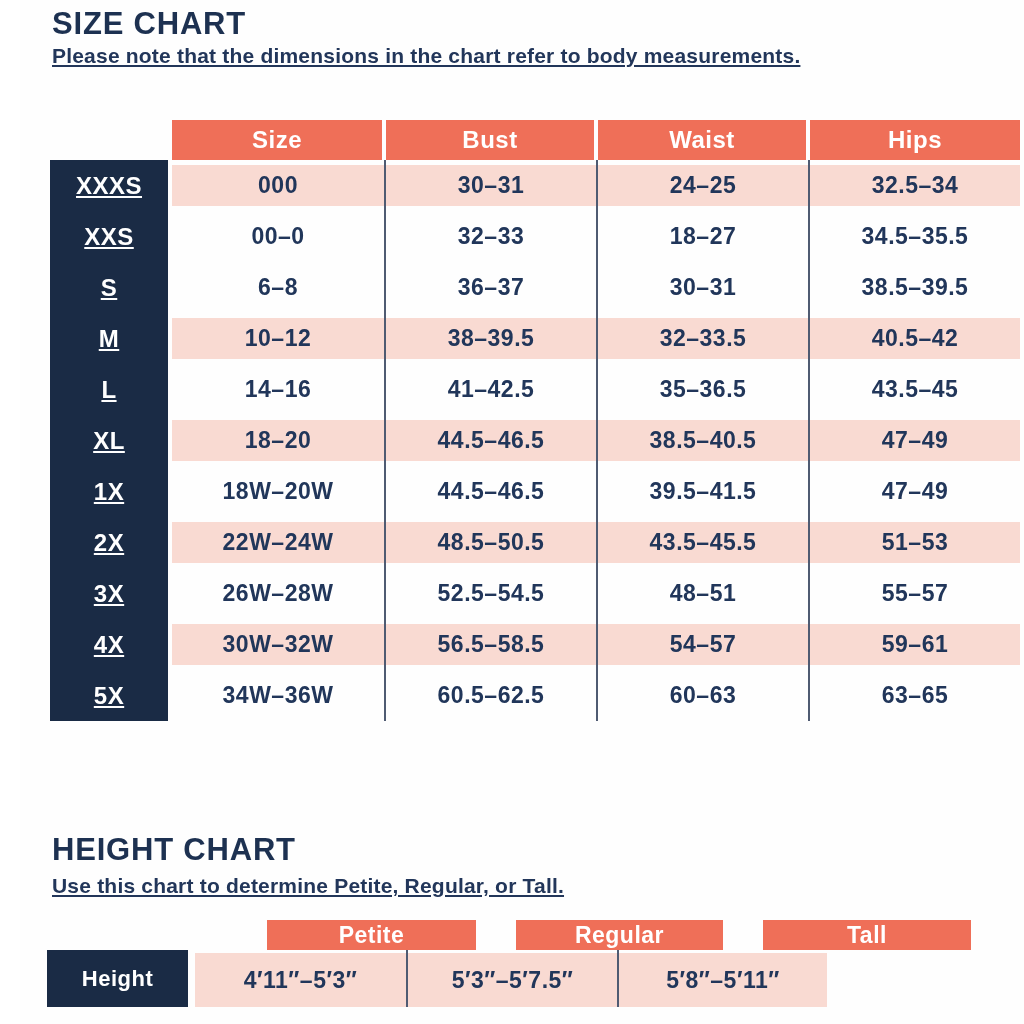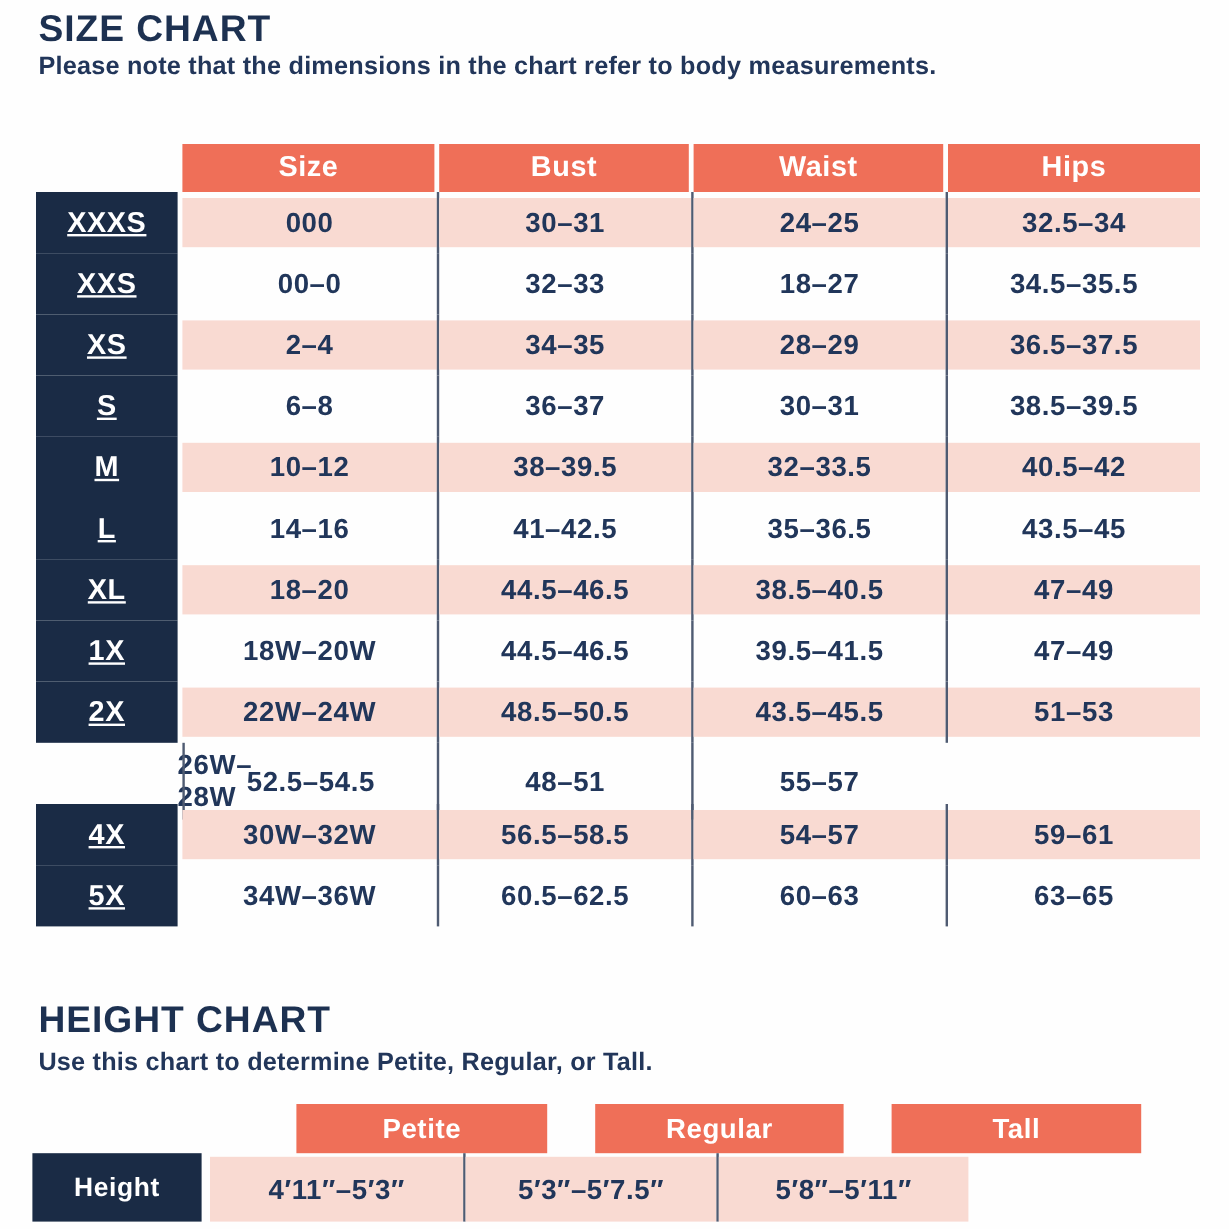--- a/index.html
+++ b/index.html
@@ -11,34 +11,34 @@
   }
   *{box-sizing:border-box;margin:0;padding:0;}
   html,body{background:#fff;}
   body{
     width:1024px;height:1024px;
     font-family:"Liberation Sans", sans-serif;
     color:var(--text);
     position:relative;
     overflow:hidden;
   }
-  .page{position:absolute;inset:0;background:#fefefe;}
+  .page{position:absolute;inset:0;background:#fefefe;margin-left:20px;}
 
   
   .big-title{
     position:absolute;left:32px;
     font-size:31px;font-weight:800;letter-spacing:0.8px;
     color:#1d3151;
   }
   #size-title{top:6px;}
   #height-title{top:832px;}
   .sub{
     position:absolute;left:32px;
     font-size:21px;font-weight:700;letter-spacing:0.2px;
-    line-height:28px;color:#22365a;
+    line-height:28px;color:#22365a;text-decoration:underline;
   }
   #size-sub{top:42px;}
   #height-sub{top:872px;}
 
   
   .sizes-table{
     position:absolute;left:30px;top:120px;width:970px;
   }
   .s-row{
     display:grid;
@@ -74,21 +74,21 @@
   .s-row.pink .band{background:var(--pink);}
 
   
   .height-table{
     position:absolute;left:27px;top:920px;width:780px;
   }
   .h-row{
     display:grid;
     grid-template-columns:141px 7px 211px 211px 210px;
   }
-  .h-header{height:41px;gap:36px;}
+  .h-header{height:30px;gap:36px;}
   .h-header .hcell{font-size:23px;}
   .h-body{height:57px;}
   .h-lcell{
     background:var(--navy);
     color:#fff;font-weight:700;font-size:22px;letter-spacing:0.5px;
     display:flex;align-items:center;justify-content:center;
   }
   .h-dcell{
     border-left:2px solid var(--sep);
     display:flex;
@@ -149,36 +149,20 @@
           <div class="band">32–33</div>
         </div>
       <div class="dcell">
           <div class="band">18–27</div>
         </div>
       <div class="dcell">
           <div class="band">34.5–35.5</div>
         </div>
     </div>
 
-    <div class="s-row pink">
-      <div class="lcell">XS</div>
-      <div class="gapcell"></div>
-      <div class="dcell nosep">
-          <div class="band">2–4</div>
-        </div>
-      <div class="dcell">
-          <div class="band">34–35</div>
-        </div>
-      <div class="dcell">
-          <div class="band">28–29</div>
-        </div>
-      <div class="dcell">
-          <div class="band">36.5–37.5</div>
-        </div>
-    </div>
 
     <div class="s-row">
       <div class="lcell">S</div>
       <div class="gapcell"></div>
       <div class="dcell nosep">
           <div class="band">6–8</div>
         </div>
       <div class="dcell">
           <div class="band">36–37</div>
         </div>
@@ -269,20 +253,21 @@
         </div>
       <div class="dcell">
           <div class="band">43.5–45.5</div>
         </div>
       <div class="dcell">
           <div class="band">51–53</div>
         </div>
     </div>
 
     <div class="s-row">
+      <div class="lcell">3X</div>
       <div class="gapcell"></div>
       <div class="dcell nosep">
           <div class="band">26W–28W</div>
         </div>
       <div class="dcell">
           <div class="band">52.5–54.5</div>
         </div>
       <div class="dcell">
           <div class="band">48–51</div>
         </div>

